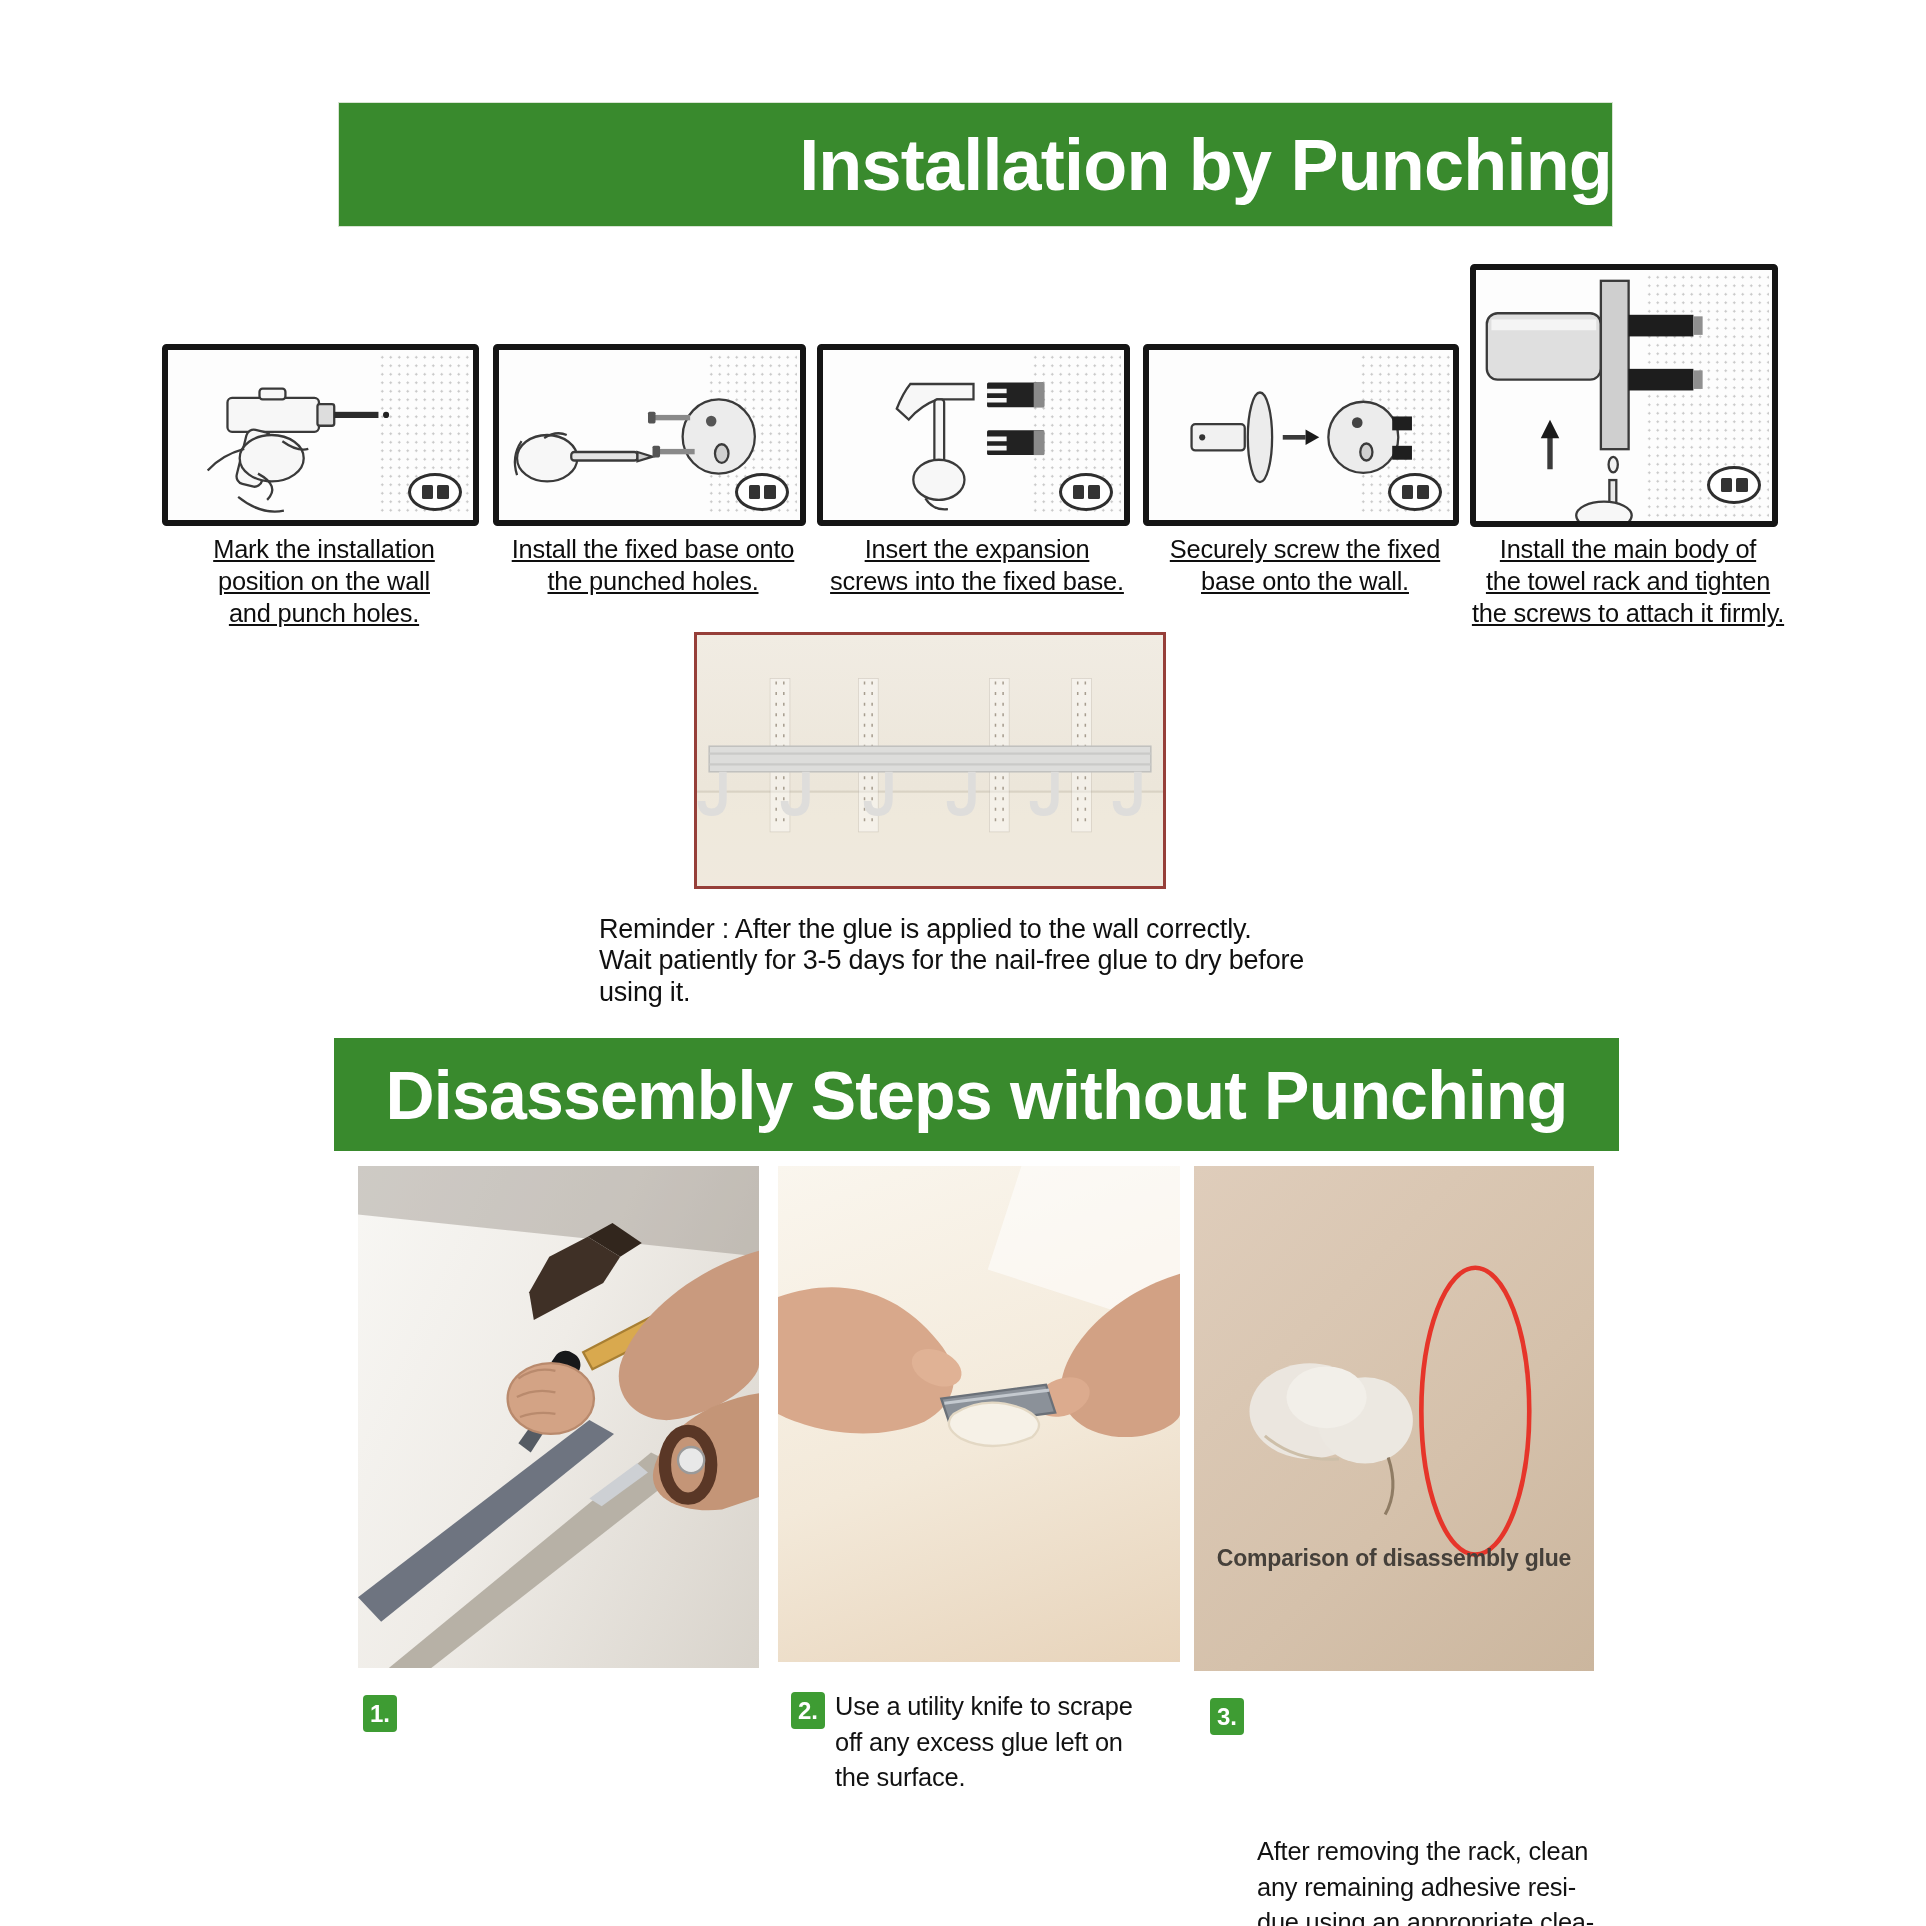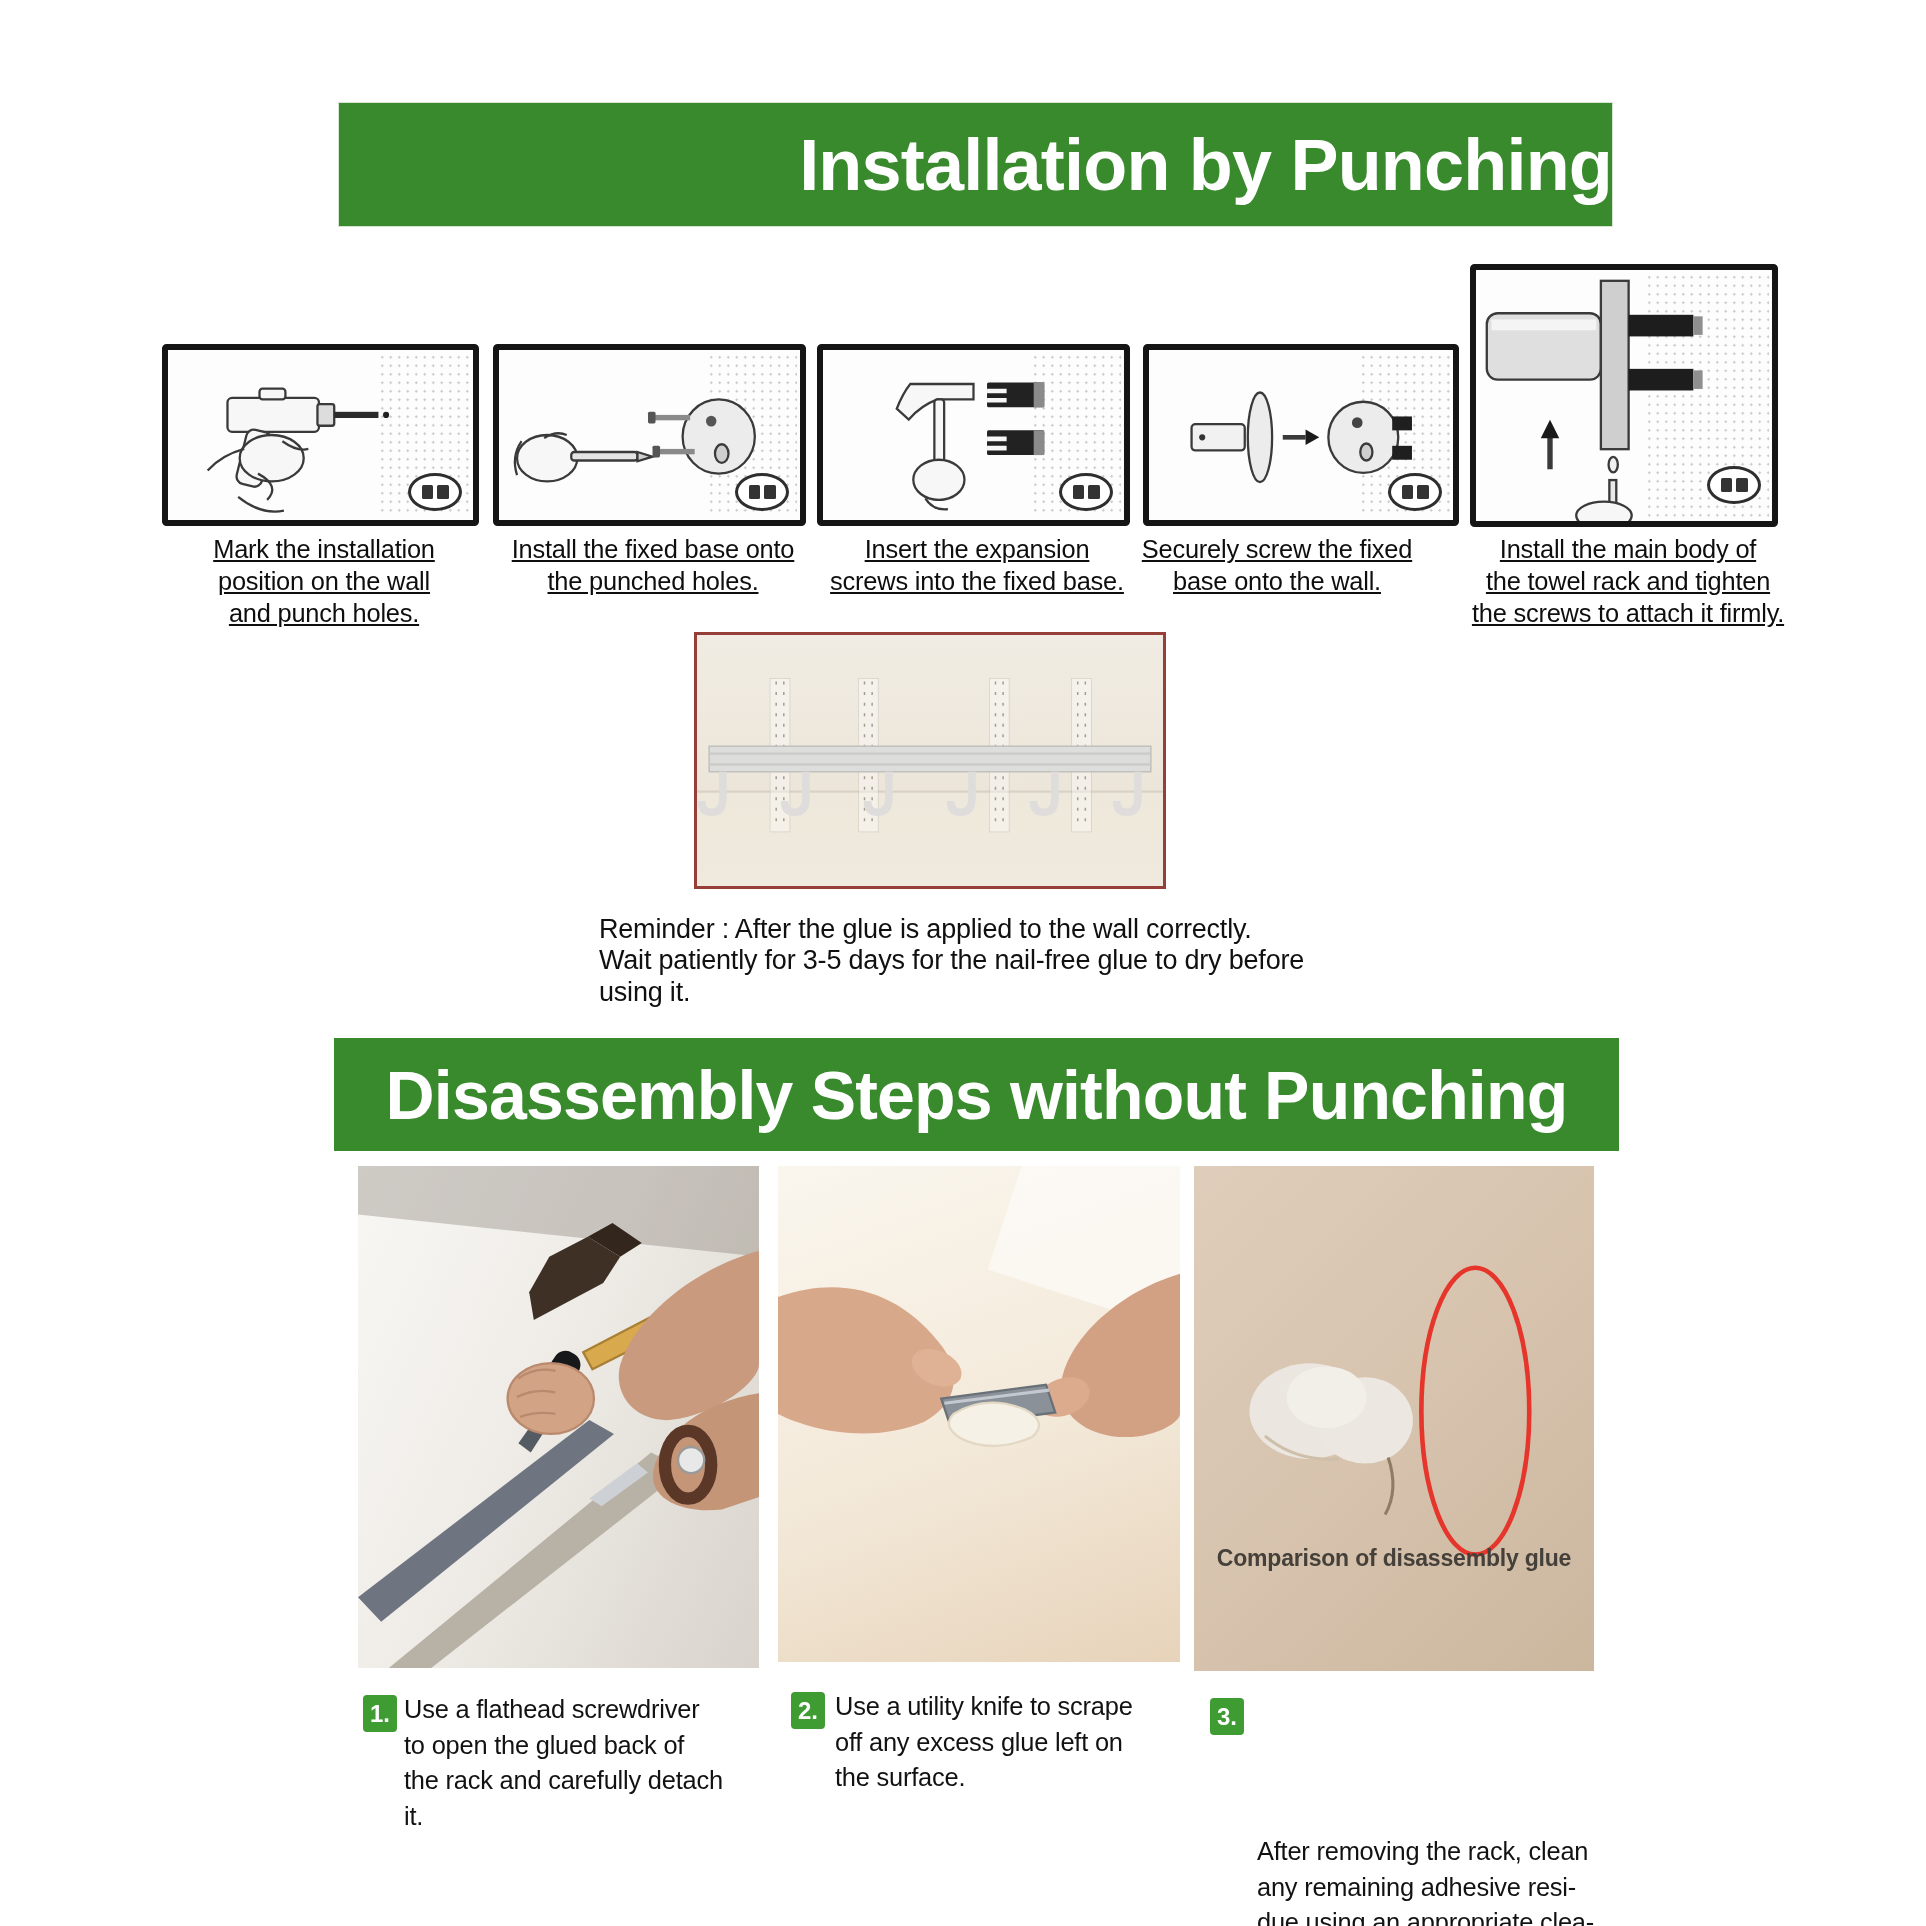--- a/index.html
+++ b/index.html
@@ -172,21 +172,21 @@
       </div>
   </div>
 
   <div class="step-cap" style="left:143px;">Mark the installation
 position on the wall
 and punch holes.</div>
   <div class="step-cap" style="left:472px;">Install the fixed base onto
 the punched holes.</div>
   <div class="step-cap" style="left:796px;">Insert the expansion
 screws into the fixed base.</div>
-  <div class="step-cap" style="left:1096px;">Securely screw the fixed
+  <div class="step-cap" style="left:1124px;">Securely screw the fixed
 base onto the wall.</div>
   <div class="step-cap" style="left:1447px;">Install the main body  of
 the towel rack and tighten
 the screws to attach it firmly.</div>
 
   <div class="midphoto">
     <svg viewBox="0 0 612 334" preserveAspectRatio="none">
       <rect x="0" y="207" width="612" height="3" fill="#d9d2c4"></rect>
       <rect x="0" y="210" width="612" height="124" fill="#efe9dd" opacity="0.65"></rect>
 
@@ -281,24 +281,20 @@
         <ellipse cx="172" cy="300" rx="52" ry="40" fill="#f2efe9"></ellipse>
         <path d="M252,378 q14,42 -4,74" stroke="#8f7c64" stroke-width="4" fill="none"></path>
         <path d="M92,350 q40,34 96,30" stroke="#cdbfa9" stroke-width="4" fill="none"></path>
       </g>
       <ellipse cx="365" cy="318" rx="70" ry="186" fill="none" stroke="#e6352a" stroke-width="6"></ellipse>
     </svg>
     <div class="photo3-cap">Comparison of disassembly glue</div>
   </div>
 
   <div class="badge b1">1.</div>
-  <div class="cap c1">Use a flathead screwdriver
-to open the glued back of
-the rack and carefully detach
-it.</div>
 
   <div class="badge b2">2.</div>
   <div class="cap c2">Use a utility knife to scrape
 off any excess glue left on
 the surface.</div>
 
   <div class="badge b3">3.</div>
   <div class="cap c3">After removing the rack, clean
 any remaining adhesive resi-
 due using an appropriate clea-

